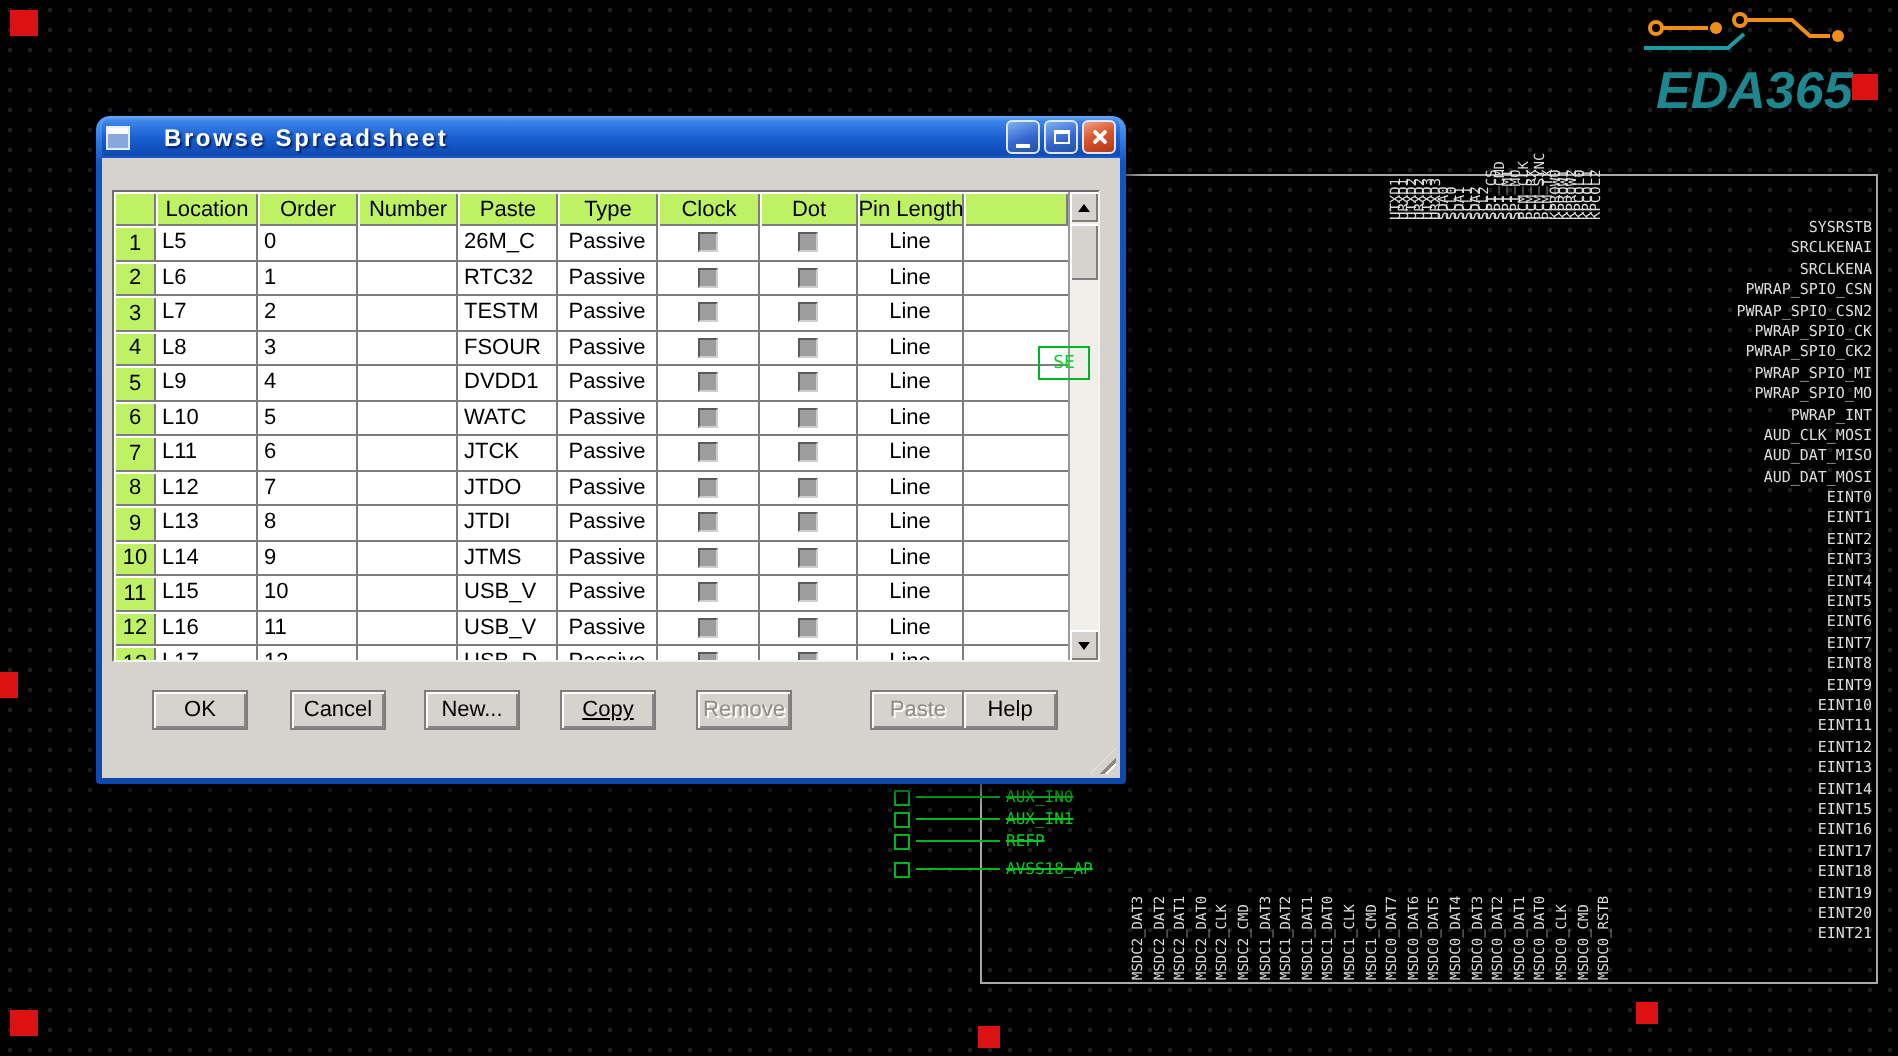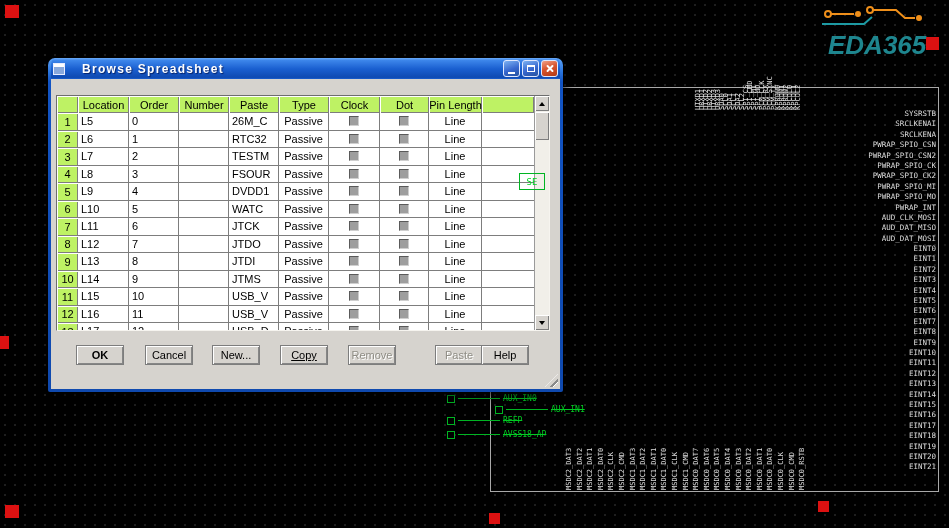--- a/index.html
+++ b/index.html
@@ -177,21 +177,21 @@
       <div class="vpin" style="left: 212px;">MSDC0_CLK</div>
       <div class="vpin" style="left: 222.6px;">MSDC0_CMD</div>
       <div class="vpin" style="left: 233.2px;">MSDC0_RSTB</div>
     </div>
   <div id="analog-nets">
       <div class="net-row" style="top: 0px;">
         <span class="net-box"></span>
         <span class="net-wire"></span>
         <span class="net-text">AUX_IN0</span>
       </div>
-      <div class="net-row" style="top: 11px; margin-left: 48px;">
+      <div class="net-row" style="top: 11px;">
         <span class="net-box"></span>
         <span class="net-wire"></span>
         <span class="net-text">AUX_IN1</span>
       </div>
       <div class="net-row" style="top: 22px;">
         <span class="net-box"></span>
         <span class="net-wire"></span>
         <span class="net-text">REFP</span>
       </div>
       <div class="net-row" style="top: 36px;">
@@ -476,21 +476,21 @@
           <div class="sb-btn up">
               <span class="tri-up"></span>
             </div>
           <div class="sb-thumb"></div>
           <div class="sb-btn down">
               <span class="tri-down"></span>
             </div>
         </div>
       </div>
       <div>
-          <div class="btn" style="left: 25px; font-weight: bold;">OK</div>
+          <div class="btn" style="left: 25px;">OK</div>
           <div class="btn" style="left: 94px;">Cancel</div>
           <div class="btn" style="left: 161px;">New...</div>
           <div class="btn" style="left: 229px; text-decoration: underline;">Copy</div>
           <div class="btn disabled" style="left: 297px;">Remove</div>
           <div class="btn disabled" style="left: 384px;">Paste</div>
           <div class="btn" style="left: 430px;">Help</div>
         </div>
       <div class="grip"></div>
     </div>
   </div>

